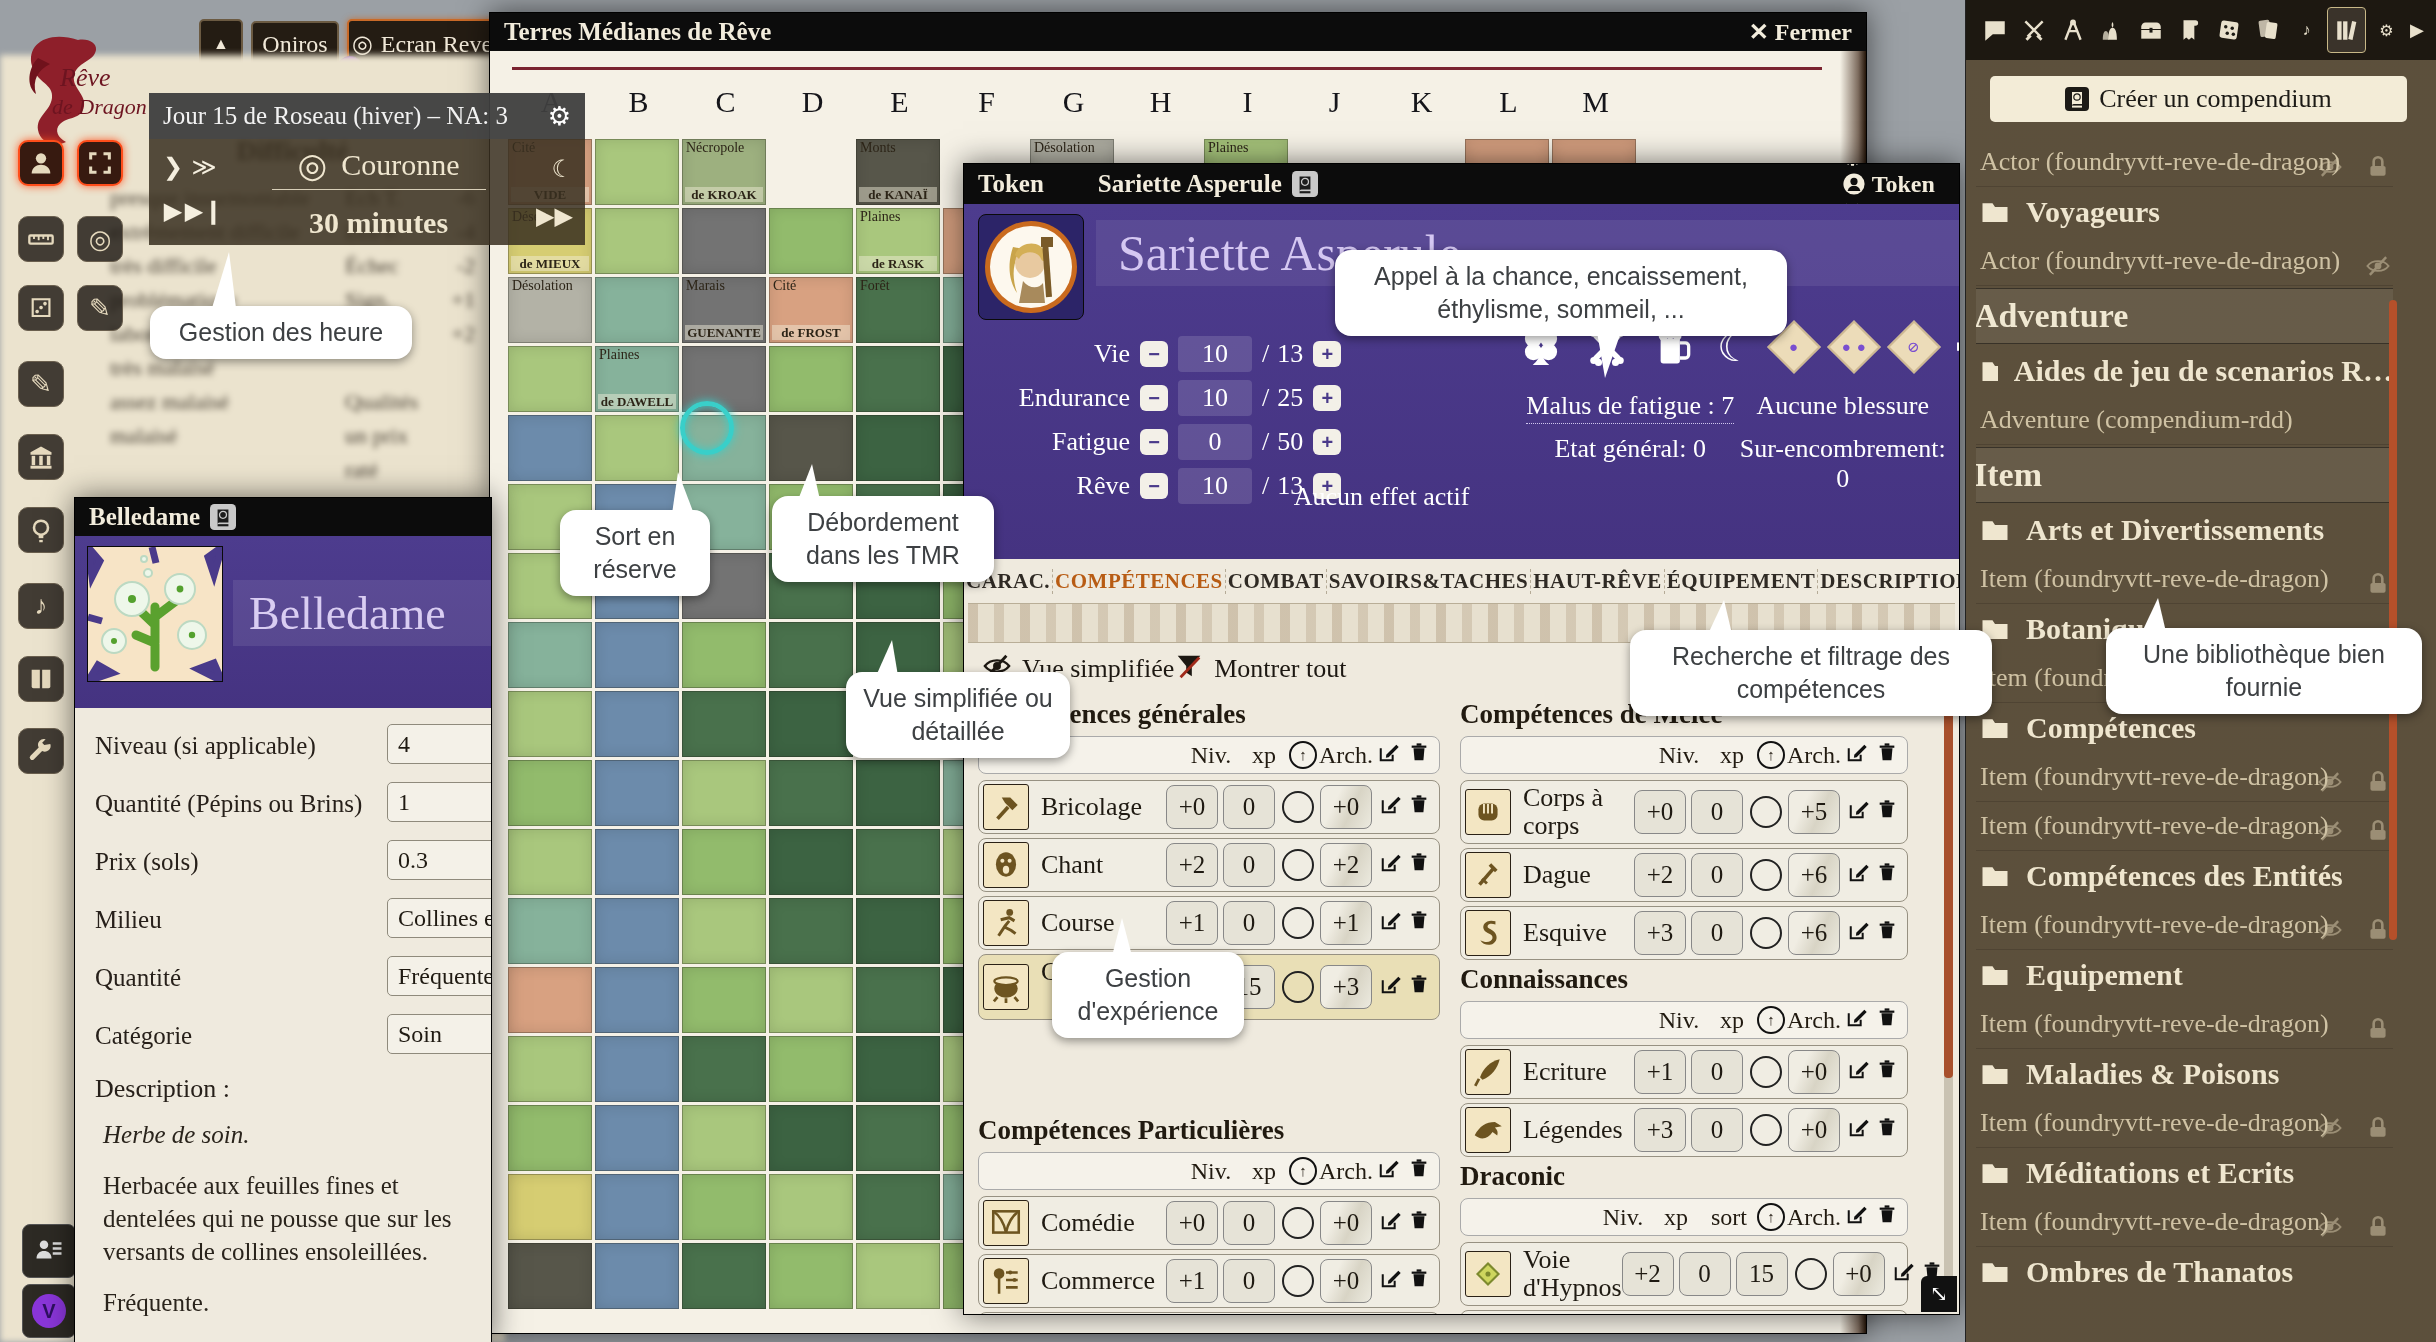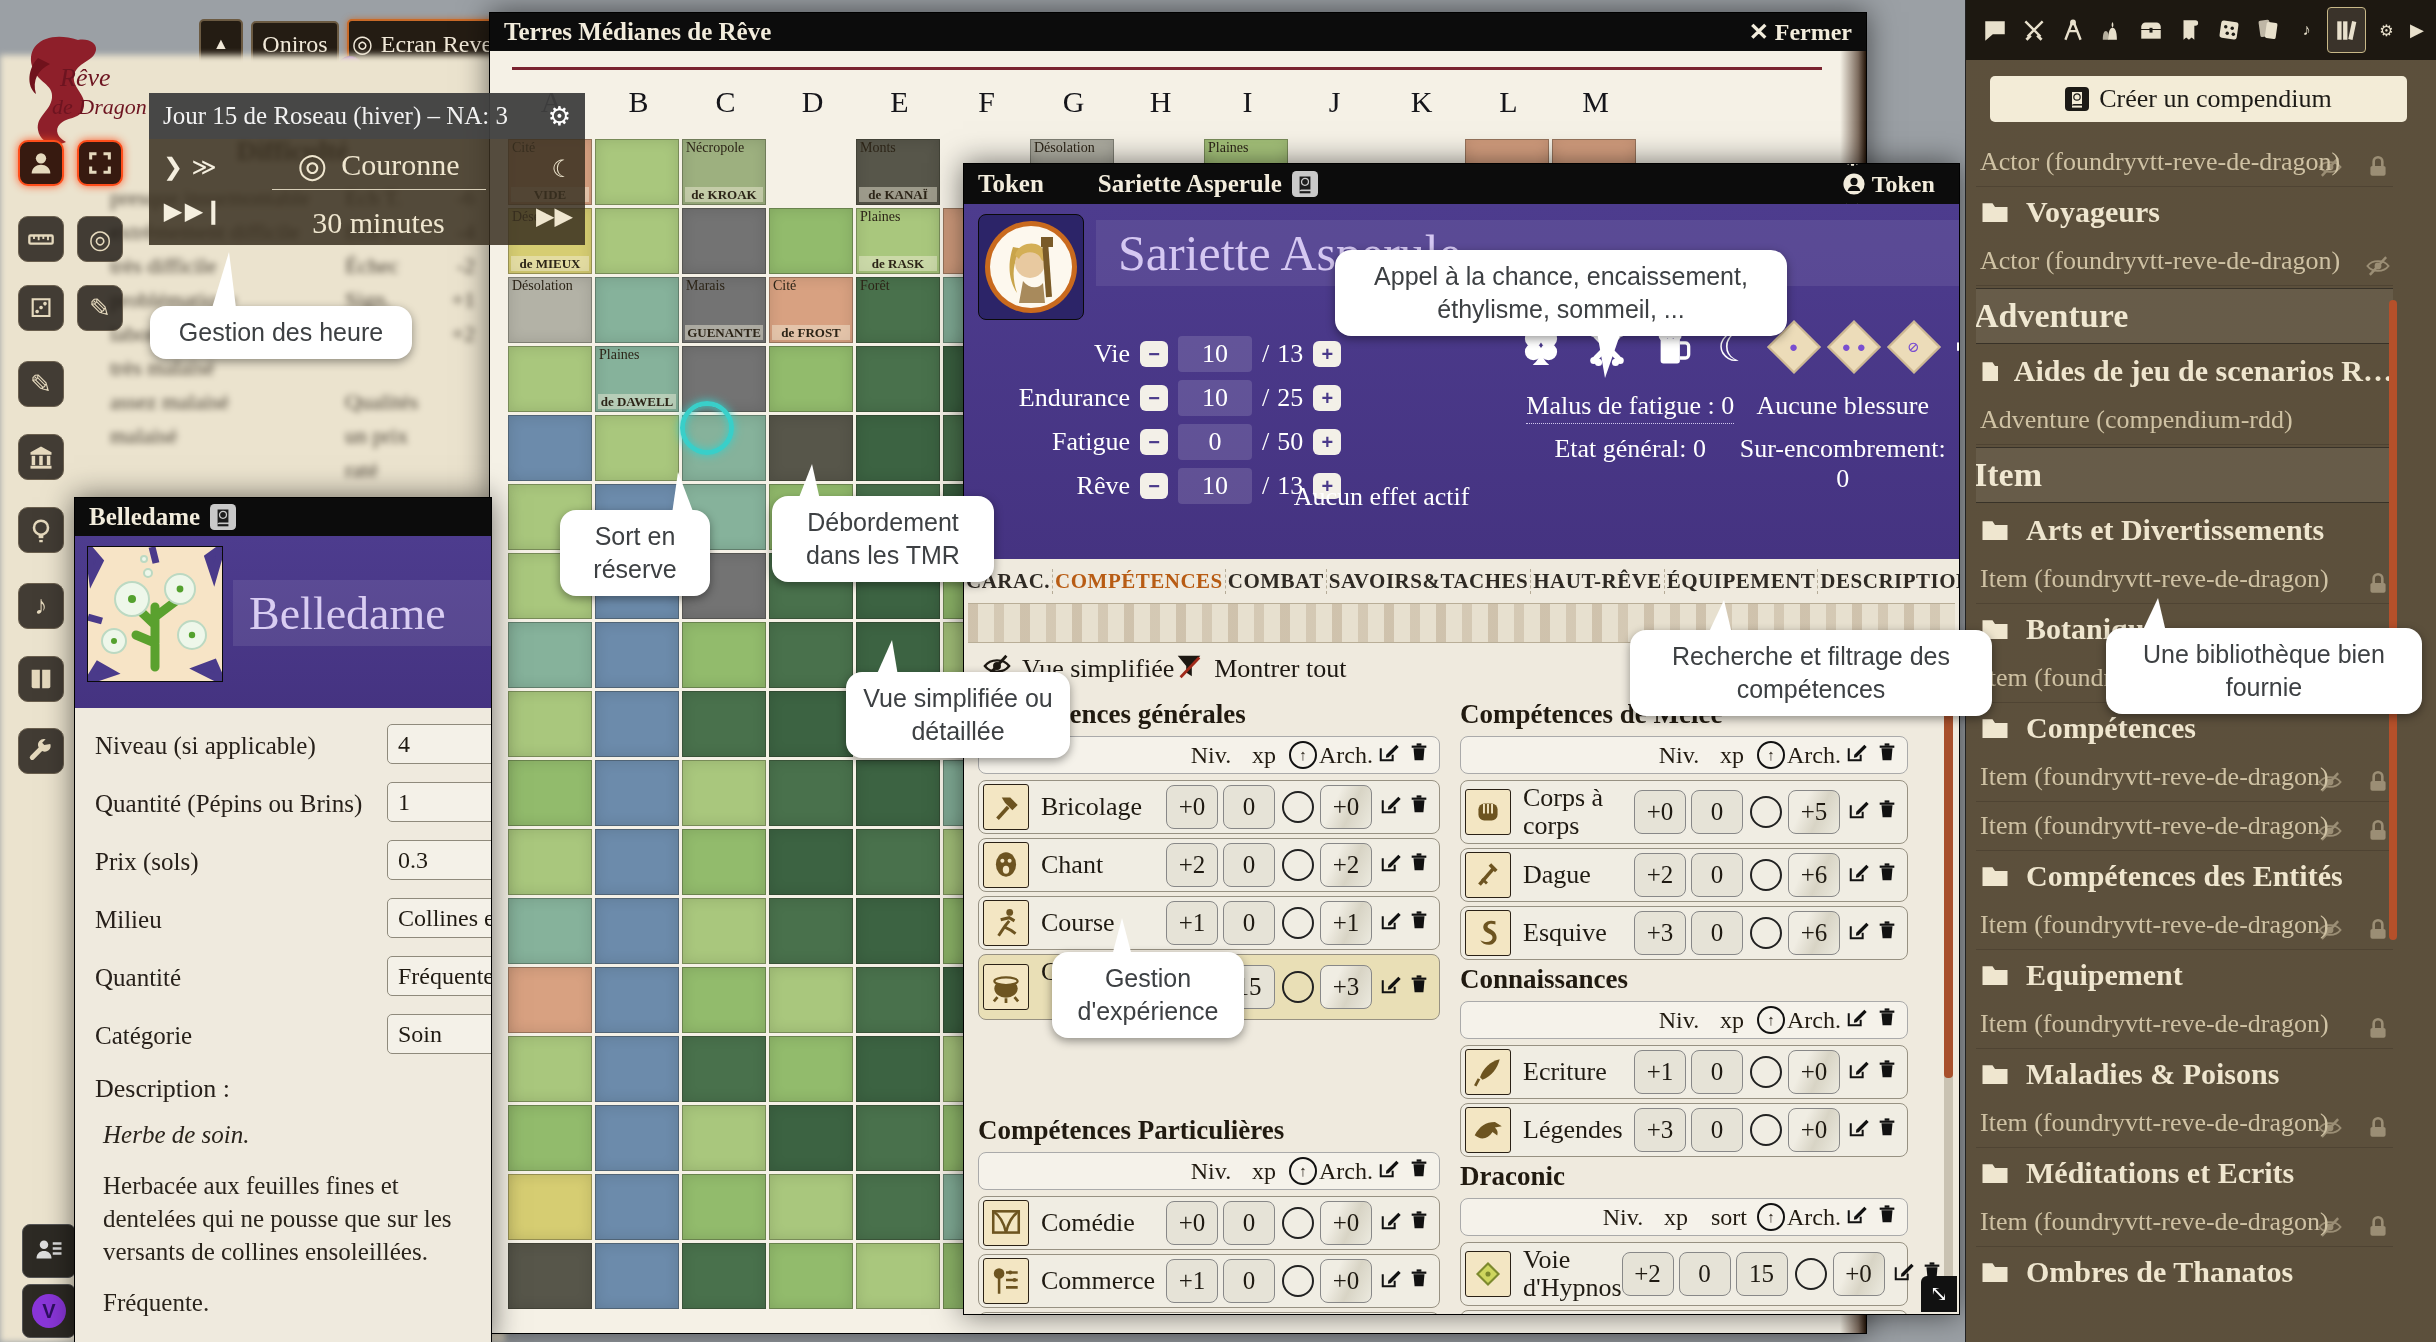--- a/index.html
+++ b/index.html
@@ -48,21 +48,21 @@
            color:#f2f2f2;display:flex;align-items:center;padding:0 14px;box-sizing:border-box;font-size:25px;z-index:5;}
   .datebar .gear{margin-left:auto;font-size:26px;color:#fff;cursor:pointer;}
   .timebar{position:absolute;left:149px;top:139px;width:436px;height:106px;background:rgba(56,47,32,.85);
            color:#efe6cf;z-index:5;display:flex;align-items:stretch;padding:6px 10px;box-sizing:border-box;}
   .tb-left{display:grid;grid-template-columns:28px 34px;grid-auto-rows:44px;align-items:center;
            justify-items:center;font-size:24px;color:#f5efdf;}
   .tb-center{flex:1;display:flex;flex-direction:column;align-items:center;justify-content:center;}
   .tb-epoch{display:flex;align-items:center;gap:14px;font-size:30px;border-bottom:1px solid #d8cfb8;
             padding:0 26px 4px;}
   .tb-epoch .tgt{font-size:34px}
-  .tb-dur{font-size:30px;margin-top:16px;}
+  .tb-dur{font-size:30px;margin-top:16px;font-weight:bold;}
   .tb-right{display:flex;flex-direction:column;justify-content:space-around;align-items:flex-end;
             font-size:24px;padding-right:2px;}
   .logo{position:absolute;left:8px;top:28px;width:150px;height:125px;z-index:5;}
   
   .sc-btn{position:absolute;width:46px;height:46px;background:rgba(28,23,18,.82);border:1px solid #6a5f4e;
           border-radius:10px;color:#e5d9bd;display:flex;align-items:center;justify-content:center;
           font-size:26px;z-index:5;cursor:pointer;box-sizing:border-box;}
   .sc-btn svg{width:28px;height:28px;}
   .sc-active{border:2px solid #ff4d1a;box-shadow:0 0 8px rgba(255,77,26,.9);background:#371a10;}
   .players{position:absolute;left:22px;top:1224px;z-index:5;display:flex;flex-direction:column;gap:6px;}
@@ -839,21 +839,21 @@
           </span>
           <span class="sh-ic">
             <div class="wound">
               <div class="dots">⊘</div>
             </div>
           </span>
           <span class="sh-ic enc">✚</span>
         </div>
       <div class="sh-status">
         <div class="row">
-          <span class="cell"><span class="dotted">Malus de fatigue : 0</span></span>
+          <span class="cell"><span class="dotted">Malus de fatigue : 7</span></span>
           <span class="cell">Aucune blessure</span>
         </div>
         <div class="row">
           <span class="cell">Etat général: 0</span>
           <span class="cell">Sur-encombrement: 0</span>
         </div>
       </div>
       <div class="sh-effet">Aucun effet actif</div>
     </div>
 

